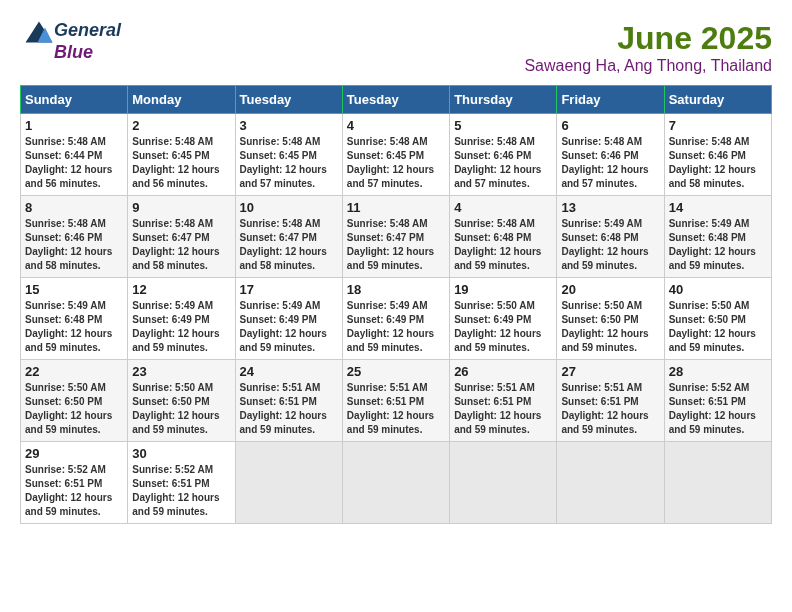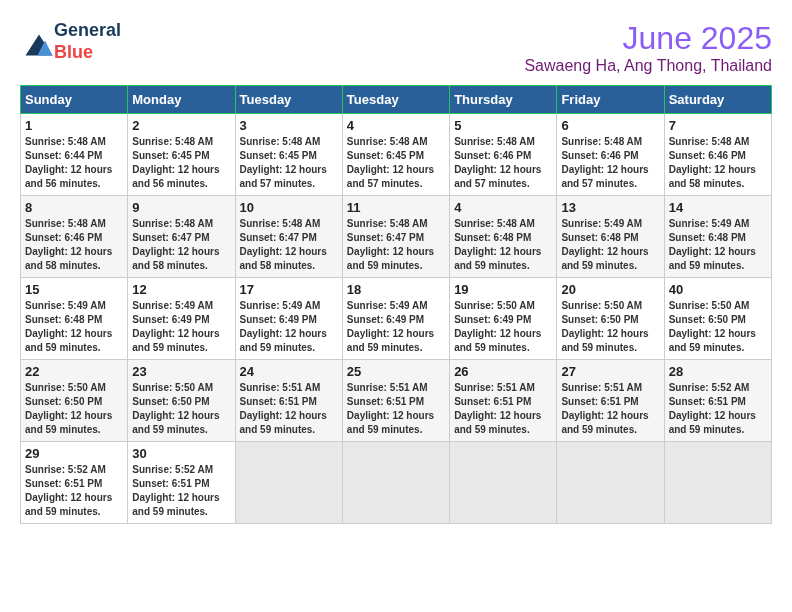--- a/index.html
+++ b/index.html
@@ -11,43 +11,44 @@
       padding: 20px;
     }
     .header {
       display: flex;
       justify-content: space-between;
       align-items: flex-start;
       margin-bottom: 10px;
     }
     .logo {
       display: flex;
-      align-items: flex-end;
+      align-items: flex-start;
+      font-style: italic;
     }
     .logo-text {
       font-size: 18px;
       font-weight: bold;
       color: #1a3a5c;
       line-height: 1.2;
     }
     .logo-text span {
-      color: #ef4444;
+      color: #701a75;
     }
     .logo-icon {
       width: 30px;
       height: 30px;
       margin-left: 4px;
     }
     .title-block {
       text-align: right;
     }
     .month-year {
       font-size: 32px;
-      color: #8b5cf6;
-      font-weight: normal;
+      color: #4d7c0f;
+      font-weight: bold;
     }
     .location {
       font-size: 16px;
       color: #701a75;
     }
     table {
       width: 100%;
       border-collapse: collapse;
       font-size: 11px;
     }

